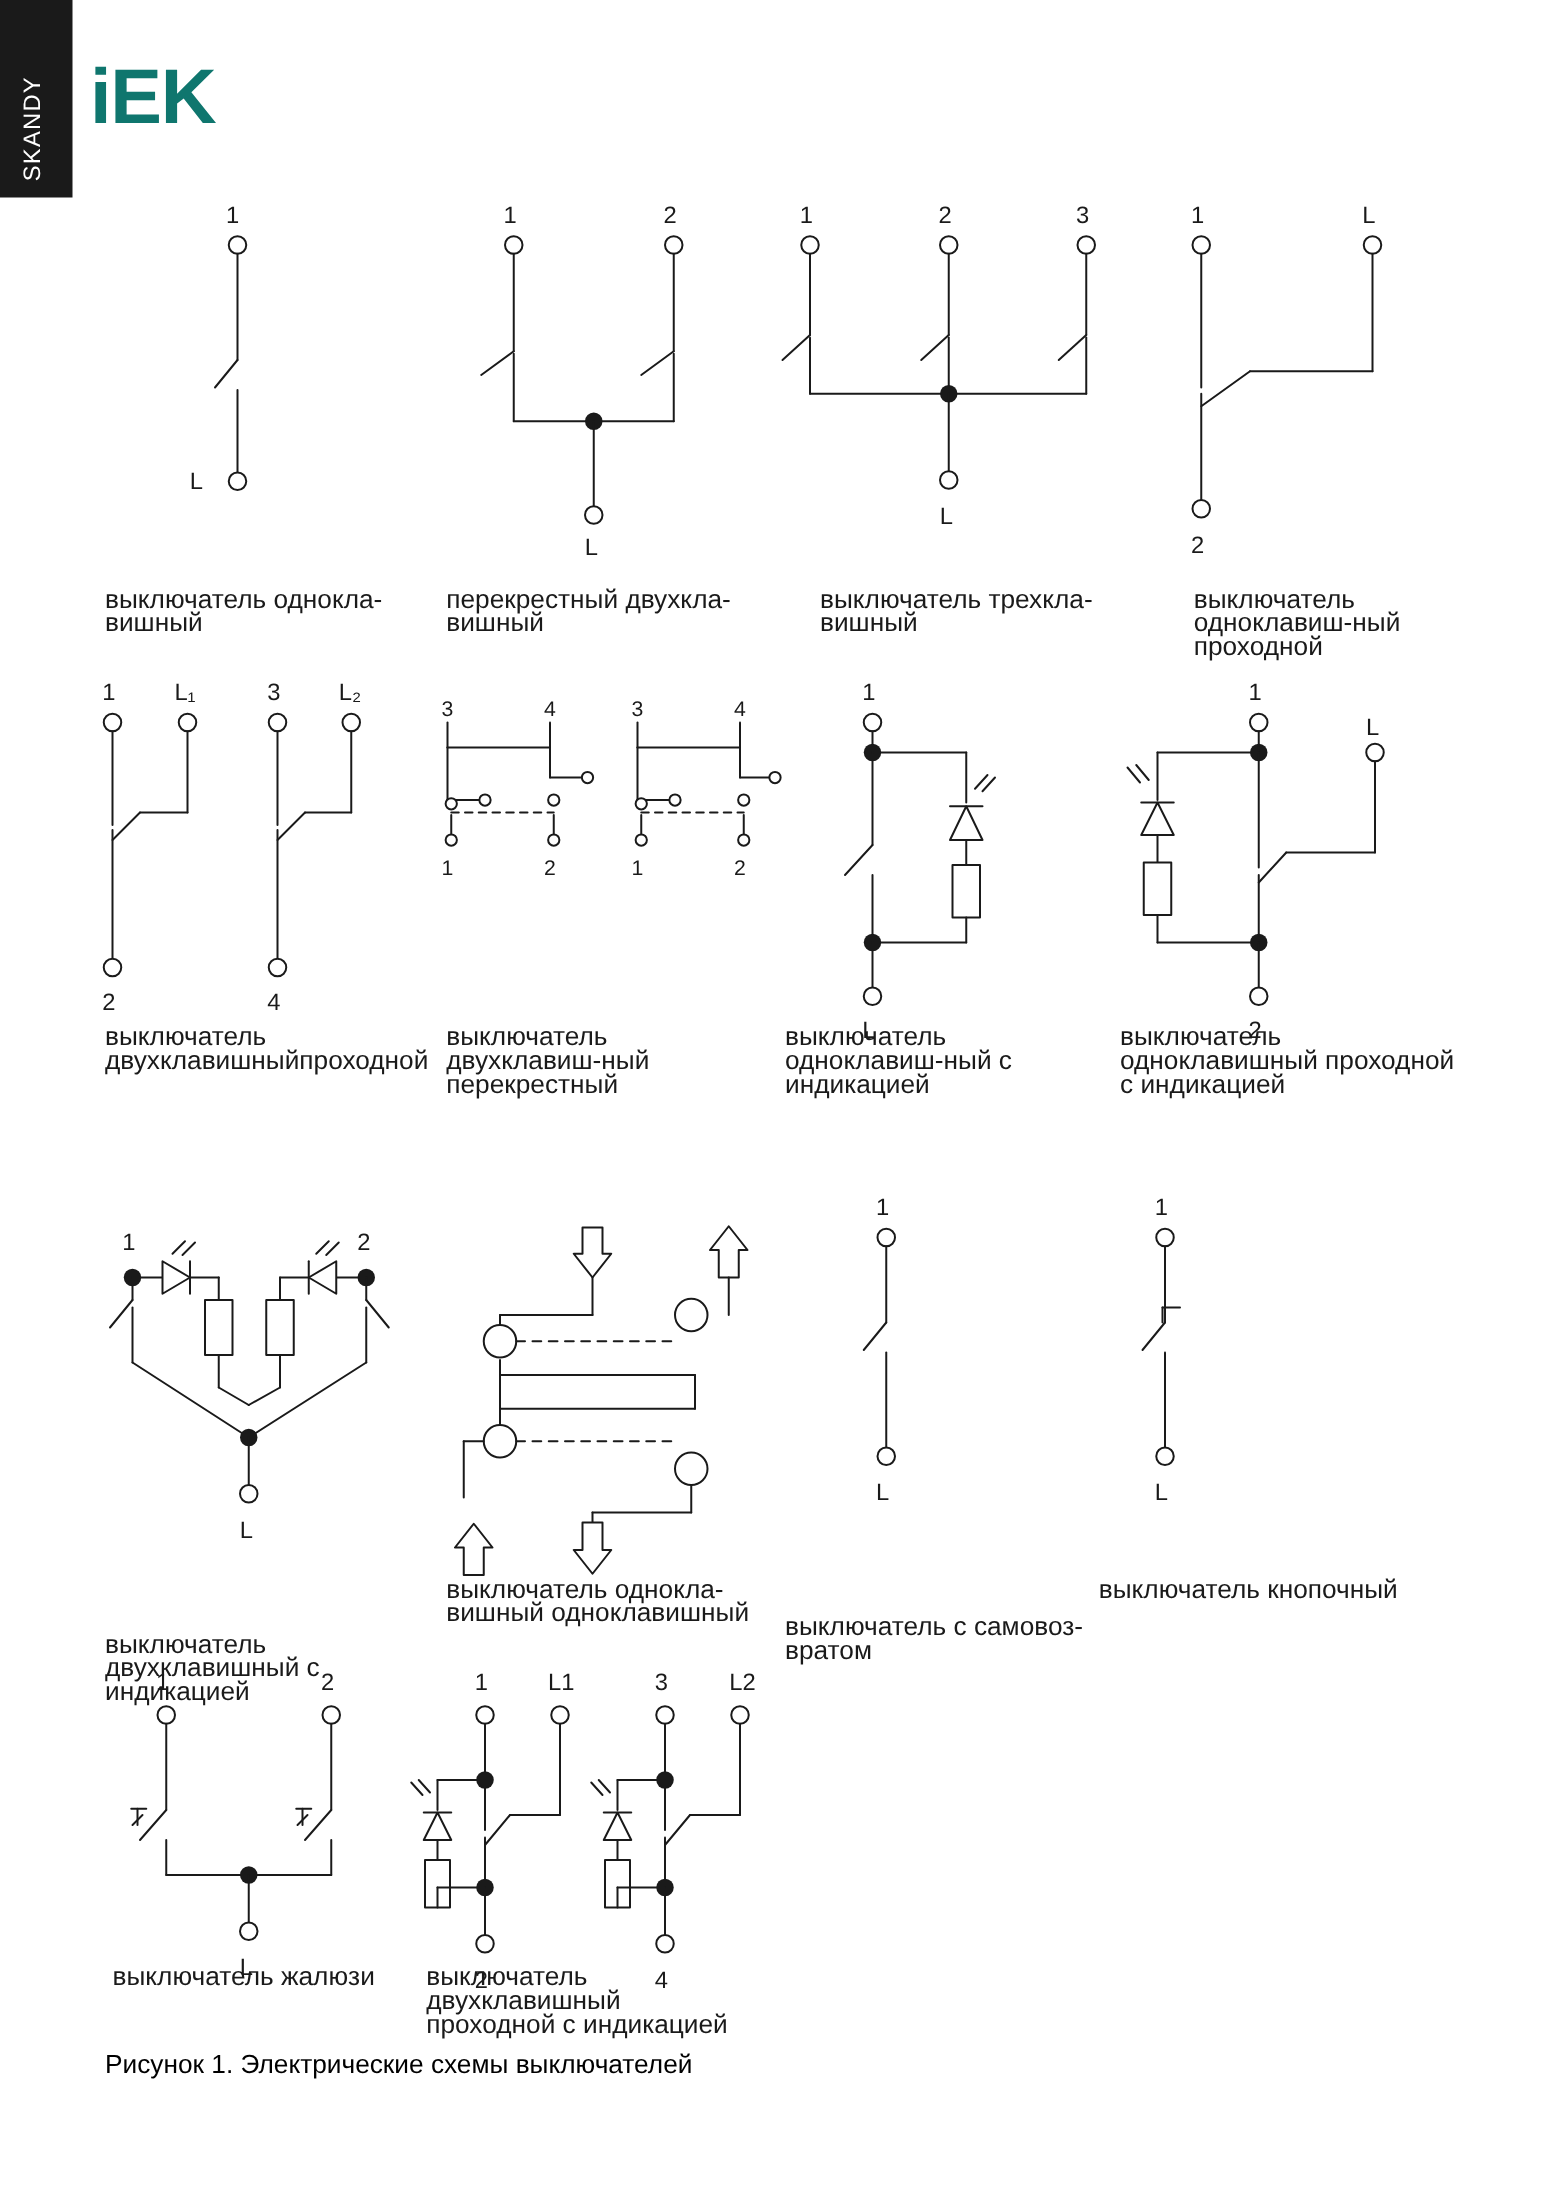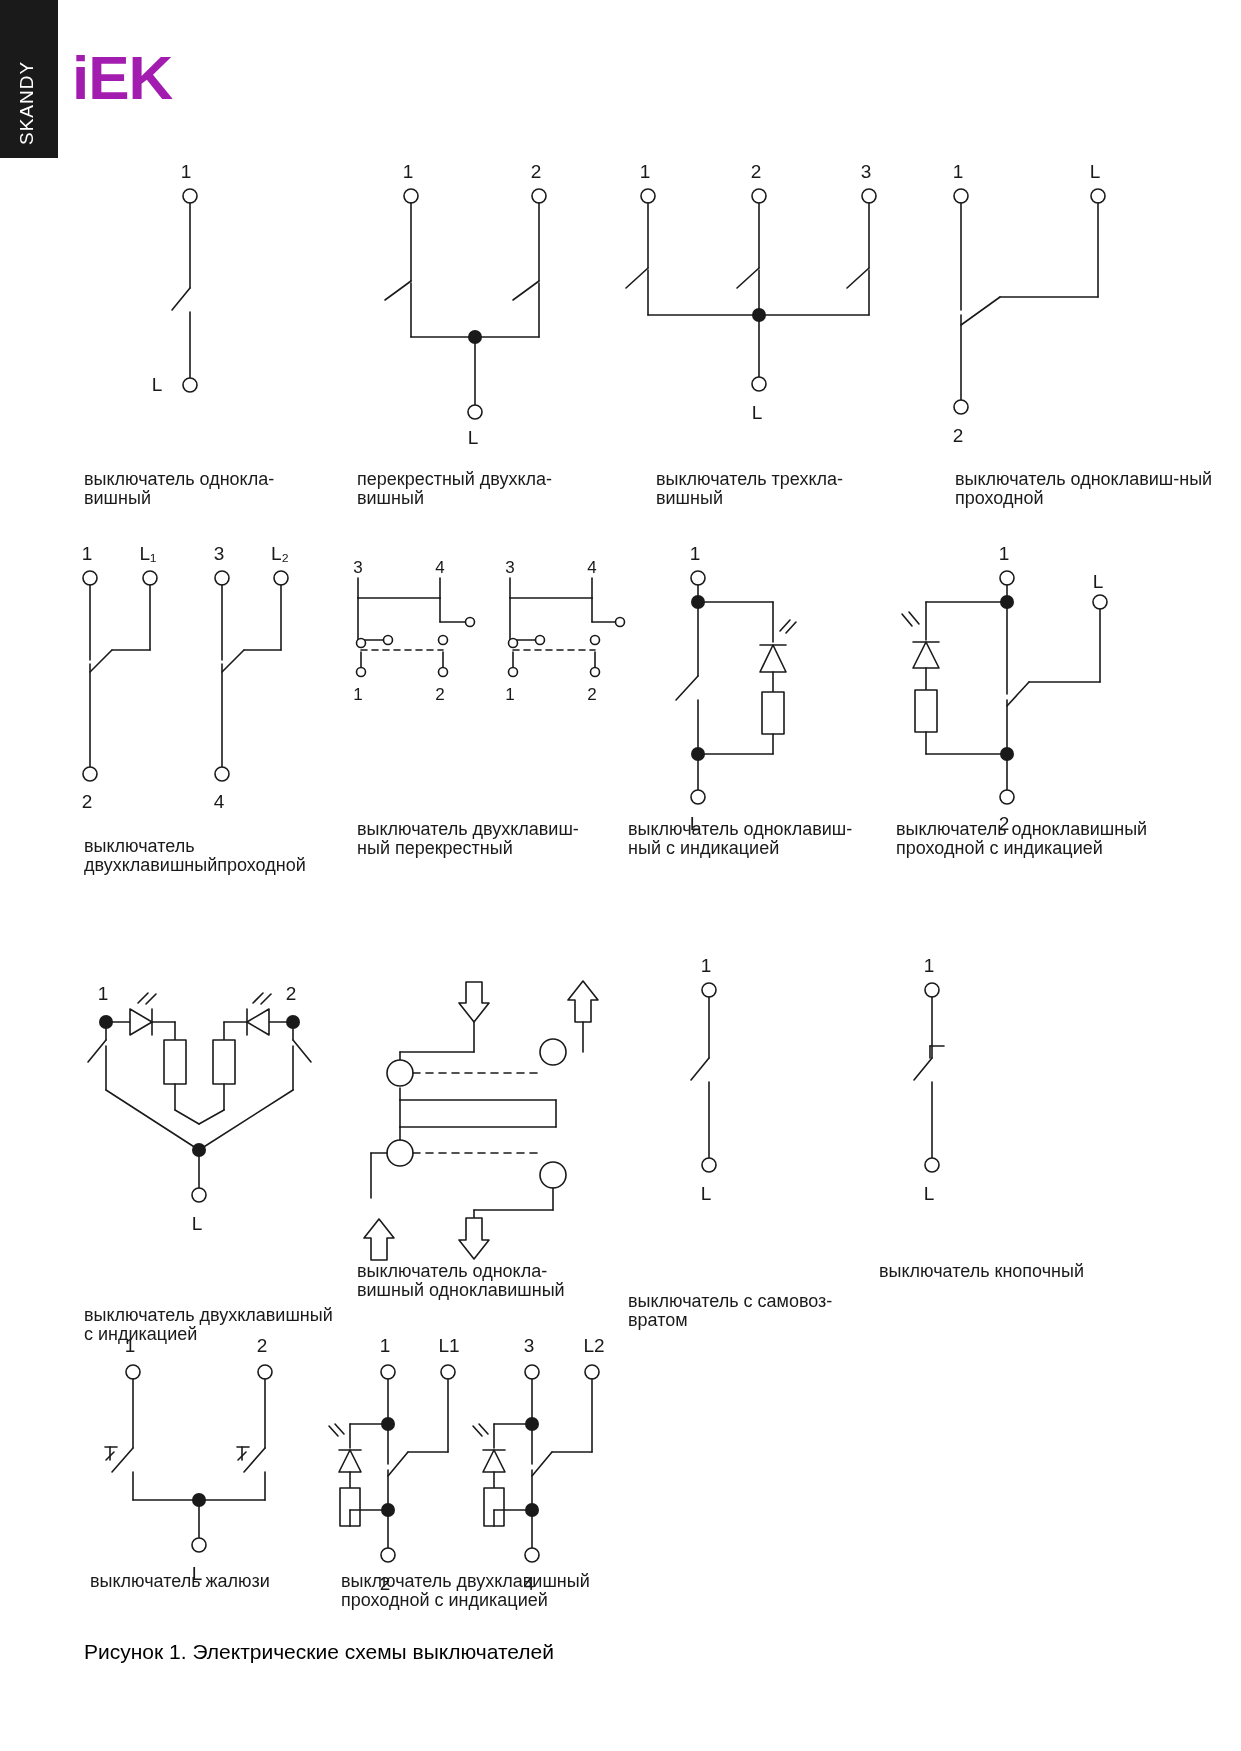--- a/index.html
+++ b/index.html
@@ -37,38 +37,38 @@
     top: 145px;
     white-space: nowrap;
   }
   #logo-mark {
     position: absolute;
     left: 72px;
     top: 42px;
     font-size: 62px;
     font-weight: bold;
     letter-spacing: -1px;
-    color: #a21caf;
+    color: #0f766e;
     font-family: "Liberation Sans", sans-serif;
   }
 
   
   #schematics {
     position: absolute;
     left: 0;
     top: 0;
     width: 1241px;
     height: 1751px;
   }
   #schematics svg { display: block; }
 
   
   .caption {
     position: absolute;
-    font-size: 18px;
+    font-size: 21px;
     line-height: 19px;
     color: #1a1a1a;
     font-family: "Liberation Sans", sans-serif;
     white-space: pre-line;
   }
   #figure-title {
     position: absolute;
     left: 84px;
     top: 1640px;
     font-size: 21px;
@@ -450,21 +450,21 @@
   </g>
 
 </svg>
 </div>
 
 <div class="caption" style="left:84px; top:470px; width:240px;">выключатель однокла-вишный</div>
 <div class="caption" style="left:357px; top:470px; width:250px;">перекрестный двухкла-вишный</div>
 <div class="caption" style="left:628px; top:470px; width:250px;margin-left:28px;">выключатель трехкла-вишный</div>
 <div class="caption" style="left:944px; top:470px; width:260px;margin-left:11px;">выключатель одноклавиш-ный проходной</div>
 
-<div class="caption" style="left:84px; top:820px; width:260px;margin-top:17px;">выключатель двухклавишныйпроходной</div>
+<div class="caption" style="left:84px; top:820px; width:260px;">выключатель двухклавишныйпроходной</div>
 <div class="caption" style="left:357px; top:820px; width:250px;">выключатель двухклавиш-ный перекрестный</div>
 <div class="caption" style="left:628px; top:820px; width:240px;">выключатель одноклавиш-ный с индикацией</div>
 <div class="caption" style="left:896px; top:820px; width:270px;">выключатель одноклавишный проходной с индикацией</div>
 
 <div class="caption" style="left:84px; top:1262px; width:250px;margin-top:44px;">выключатель двухклавишный с индикацией</div>
 <div class="caption" style="left:357px; top:1262px; width:250px;">выключатель однокла-вишный одноклавишный</div>
 <div class="caption" style="left:628px; top:1262px; width:240px;margin-top:30px;">выключатель с самовоз-вратом</div>
 <div class="caption" style="left:879px; top:1262px; width:260px;">выключатель кнопочный</div>
 
 <div class="caption" style="left:90px; top:1572px; width:220px;">выключатель жалюзи</div>

